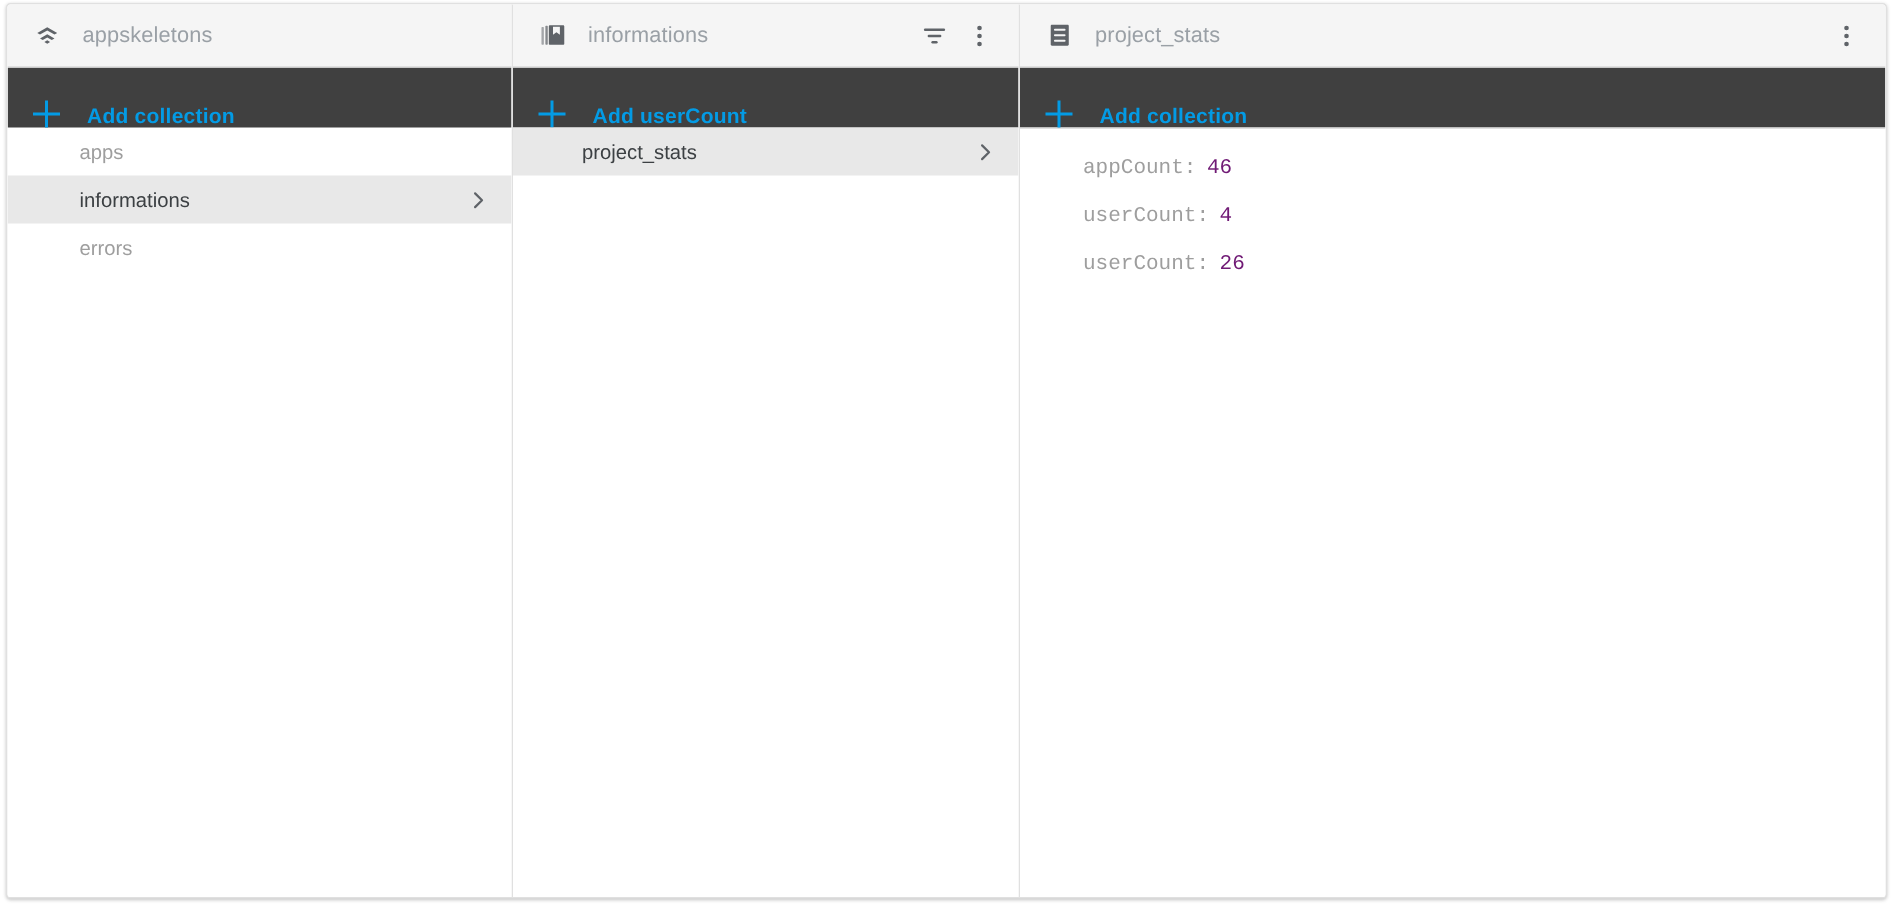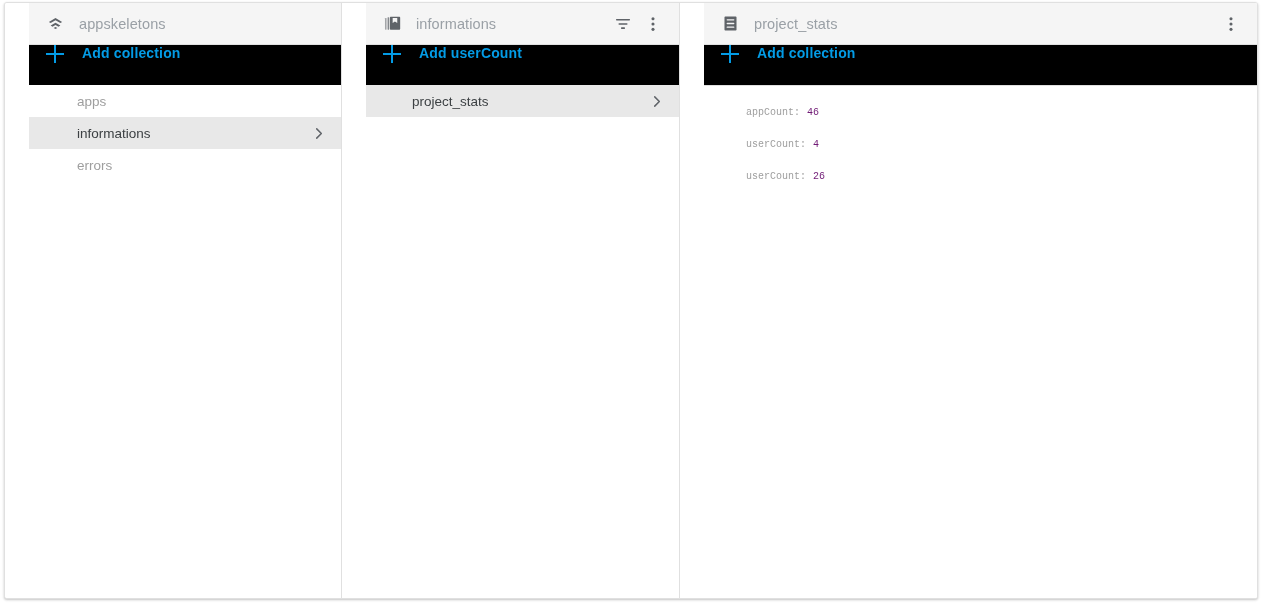--- a/index.html
+++ b/index.html
@@ -26,21 +26,20 @@
     display: flex;
     overflow: hidden;
   }
 
   .panel {
     height: 100%;
     display: flex;
     flex-direction: column;
     background: #ffffff;
     position: relative;
-    padding-left: 24px;
   }
   .panel.divider-right { border-right: 1px solid #e0e0e0; }
 
   .panel-db   { width: 337px; flex: 0 0 337px; }
   .panel-coll { width: 338px; flex: 0 0 338px; }
   .panel-doc  { flex: 1 1 auto; }
 
   
   .panel-header {
     height: 42px;
@@ -80,24 +79,24 @@
   .panel-body {
     flex: 1 1 auto;
     overflow-y: auto;
     background: #ffffff;
   }
 
   
   .add-row {
     height: 40px;
     display: flex;
-    align-items: flex-start;
+    align-items: flex-end;
     padding-left: 17px;
     cursor: pointer;
-    background: #000000;
+    background: #404040;
   }
   .add-row .plus {
     width: 18px; height: 18px;
     flex: 0 0 18px;
     position: relative;
     margin-right: 18px;
   }
   .add-row .plus::before,
   .add-row .plus::after {
     content: "";
@@ -142,21 +141,21 @@
   .doc-row { padding-left: 46px; }
 
   
   .field-list { padding-top: 10px; }
   .field-row {
     height: 32px;
     display: flex;
     align-items: center;
     padding-left: 42px;
     font-family: "Liberation Mono", "DejaVu Sans Mono", monospace;
-    font-size: 10px;
+    font-size: 14px;
     cursor: pointer;
   }
   .field-key { color: #9e9e9e; }
   .field-colon { color: #9e9e9e; margin-right: 7px; }
   .field-val { color: #701a75; }
 
   svg { display: block; }
 </style>
 </head>
 <body>

